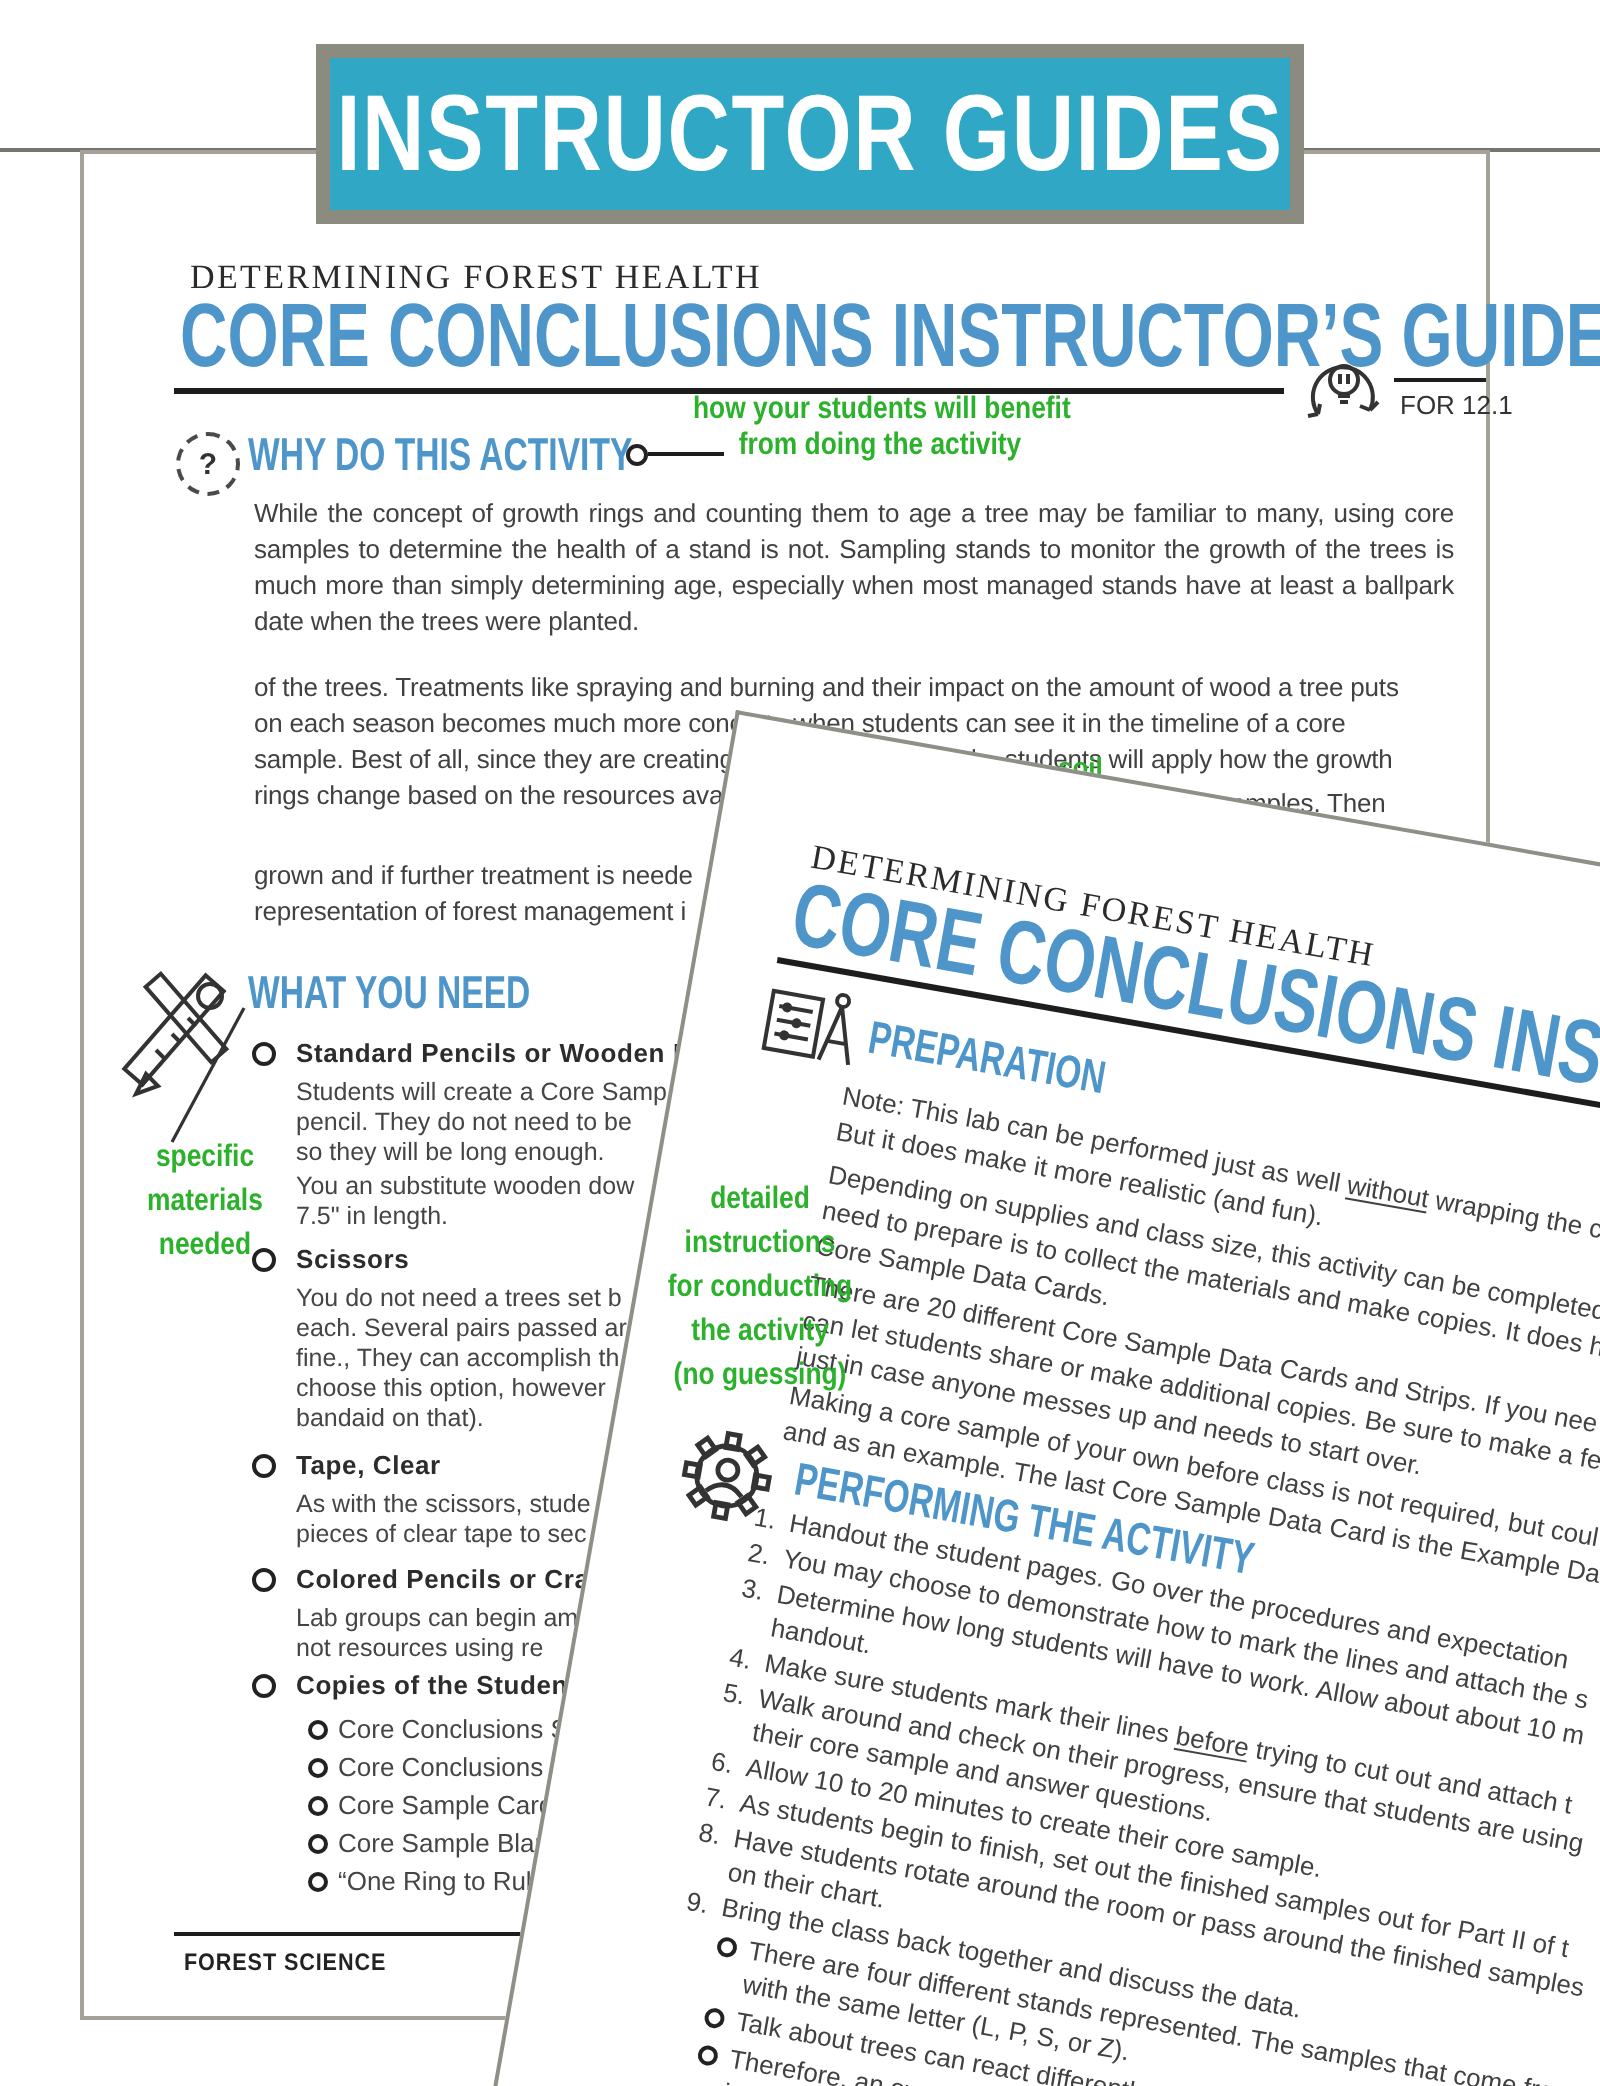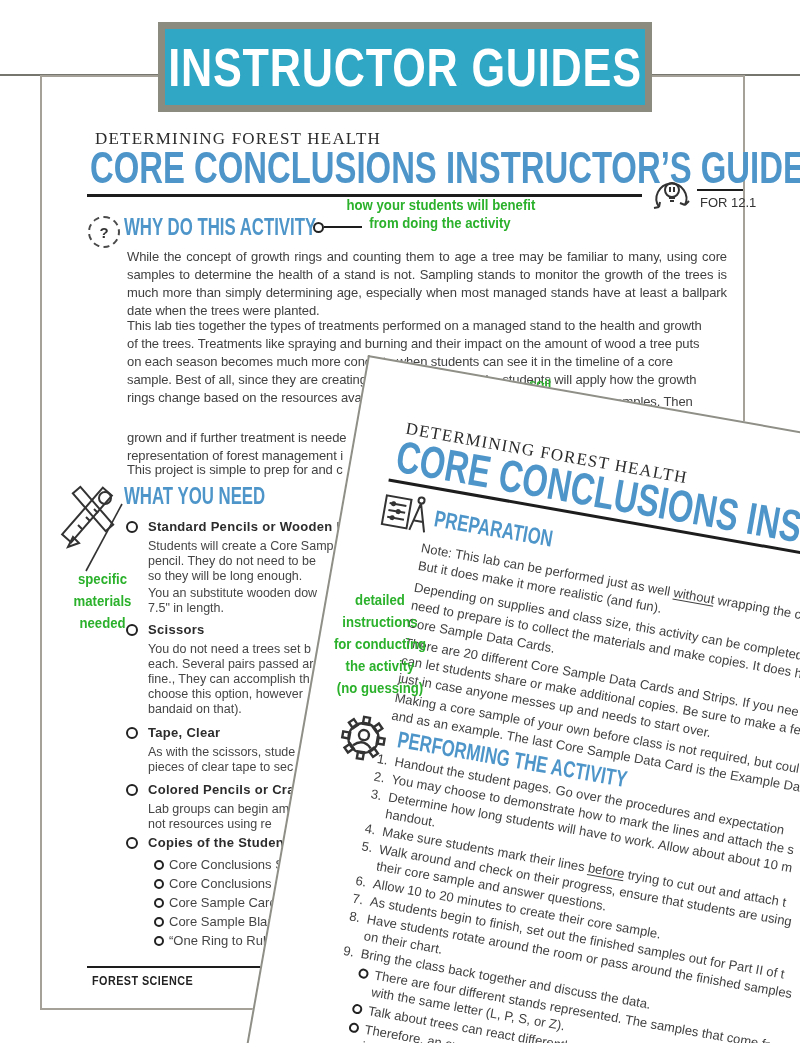--- a/index.html
+++ b/index.html
@@ -70,33 +70,31 @@
   </span>
   <span class="s" style="left:658px;top:118px;font-size:13px;color:#333">FOR 12.1</span>
 
   <div class="qcircle" style="left:46px;top:139px">?</div>
   <span class="s sec-head cond" style="left:82px;top:137px">WHY DO THIS ACTIVITY</span>
   <div class="s" style="left:271px;top:145px;width:7px;height:7px;border:2px solid #222;border-radius:50%"></div>
   <div class="bar" style="left:282px;top:149px;width:38px;height:2px"></div>
 
   <div class="bt-j" style="left:85px;top:171px;width:600px">While the concept of growth rings and counting them to age a tree may be familiar to many, using core samples to determine the health of a stand is not. Sampling stands to monitor the growth of the trees is much more than simply determining age, especially when most managed stands have at least a ballpark date when the trees were planted.</div>
 
-  <span class="s bt" style="left:85px;top:240px">This lab ties together the types of treatments performed on a managed stand to the health and growth</span>
   <span class="s bt" style="left:85px;top:258px">of the trees. Treatments like spraying and burning and their impact on the amount of wood a tree puts</span>
   <span class="s bt" style="left:85px;top:276px">on each season becomes much more concrete when students can see it in the timeline of a core</span>
   <span class="s bt" style="left:85px;top:294px">sample. Best of all, since they are creating their own core sample, students will apply how the growth</span>
   <span class="s bt" style="left:85px;top:312px">rings change based on the resources ava</span>
 
   <span class="s" style="left:487px;top:299px;font-size:13px;font-weight:bold;color:#2bb12b">soil</span>
   <span class="s bt" style="left:567px;top:316px">samples. Then</span>
 
   <span class="s bt" style="left:85px;top:352px">grown and if further treatment is neede</span>
   <span class="s bt" style="left:85px;top:370px">representation of forest management i</span>
 
-  <span class="s bt" style="left:85px;top:384px">This project is simple to prep for and c</span>
 
   <span class="s" style="left:18px;top:396px">
     <svg width="66" height="86" viewBox="0 0 66 86">
       <g stroke="#333" stroke-width="2" fill="none">
         <rect x="-4" y="36" width="62" height="12" transform="rotate(-49 27 42)"></rect>
         <path d="M18,52 l4,4 M26,44 l4,4 M34,36 l4,4" transform="rotate(0)"></path>
         <rect x="8" y="31" width="50" height="10" transform="rotate(49 33 36)"></rect>
         <path d="M13,64 l-5,10 l11,-4 z"></path>
         <circle cx="45" cy="25" r="6"></circle>
       </g>

